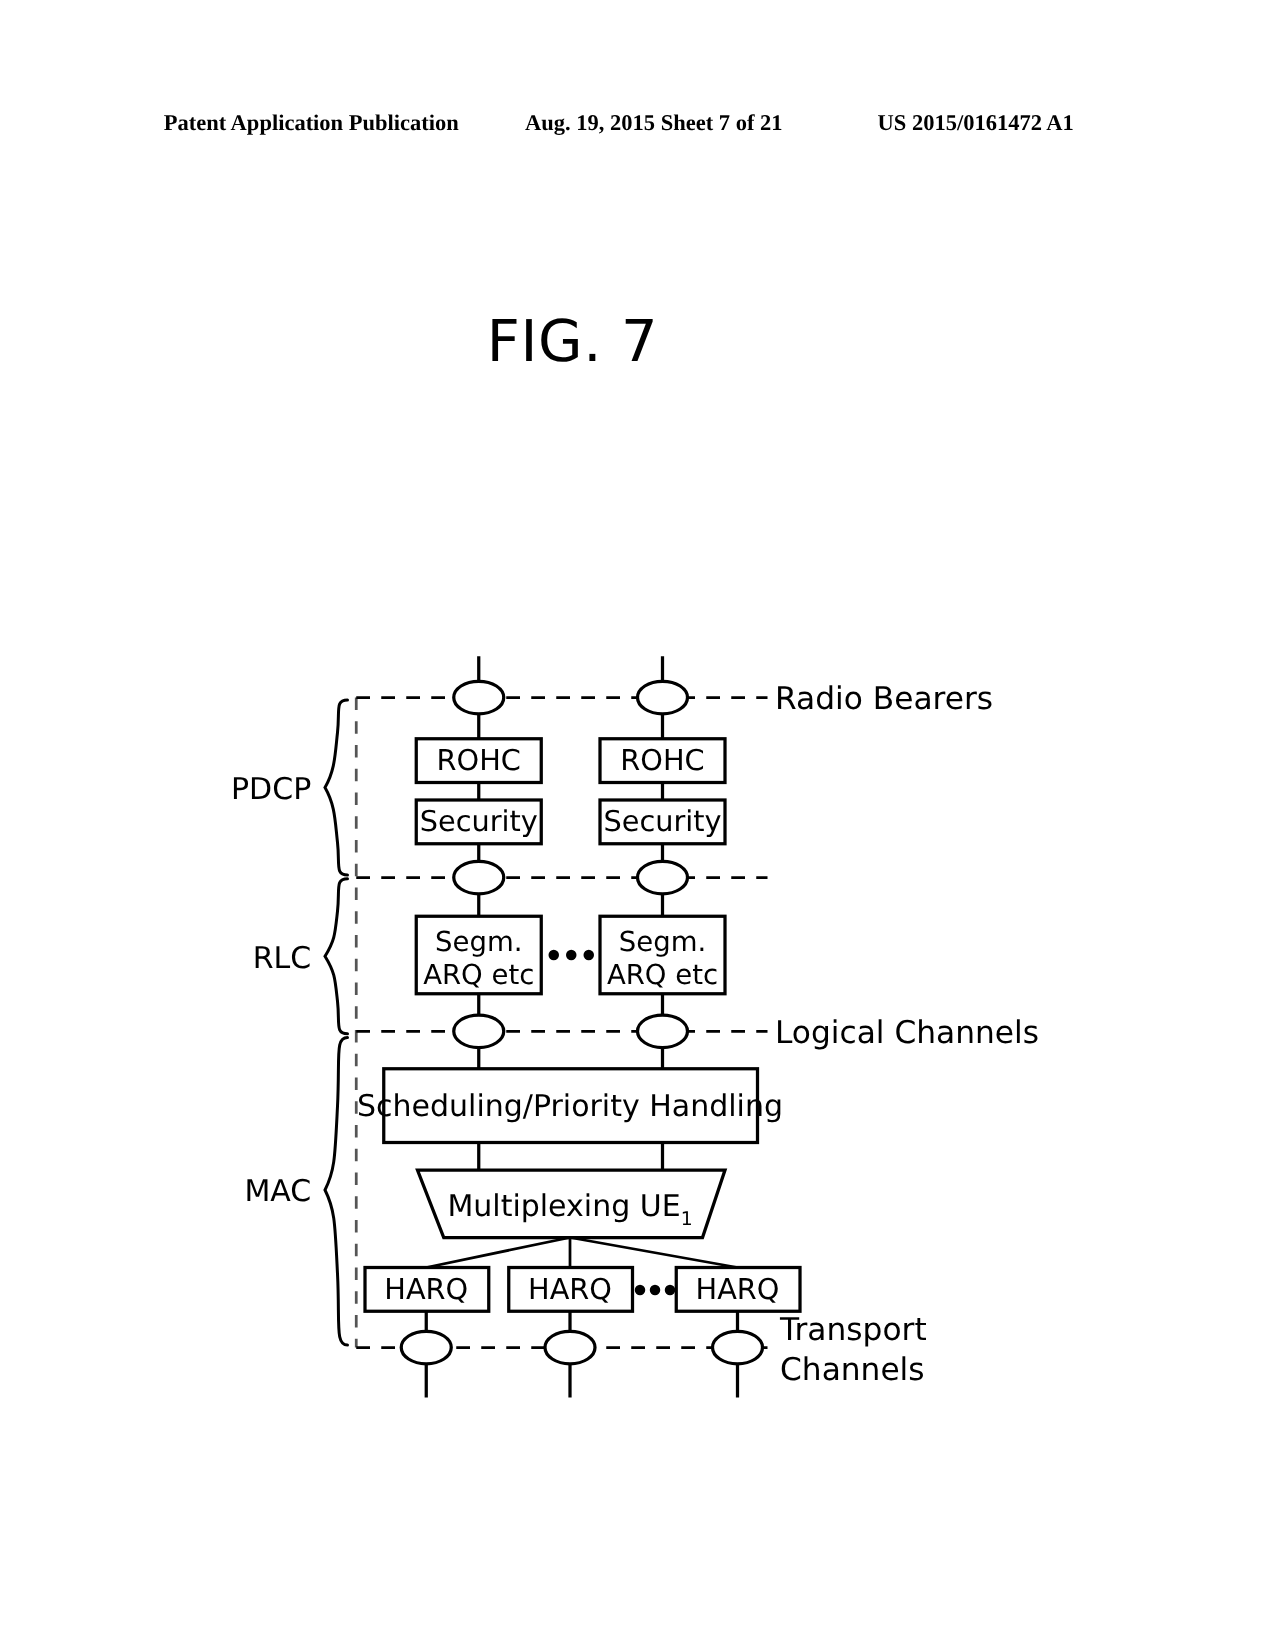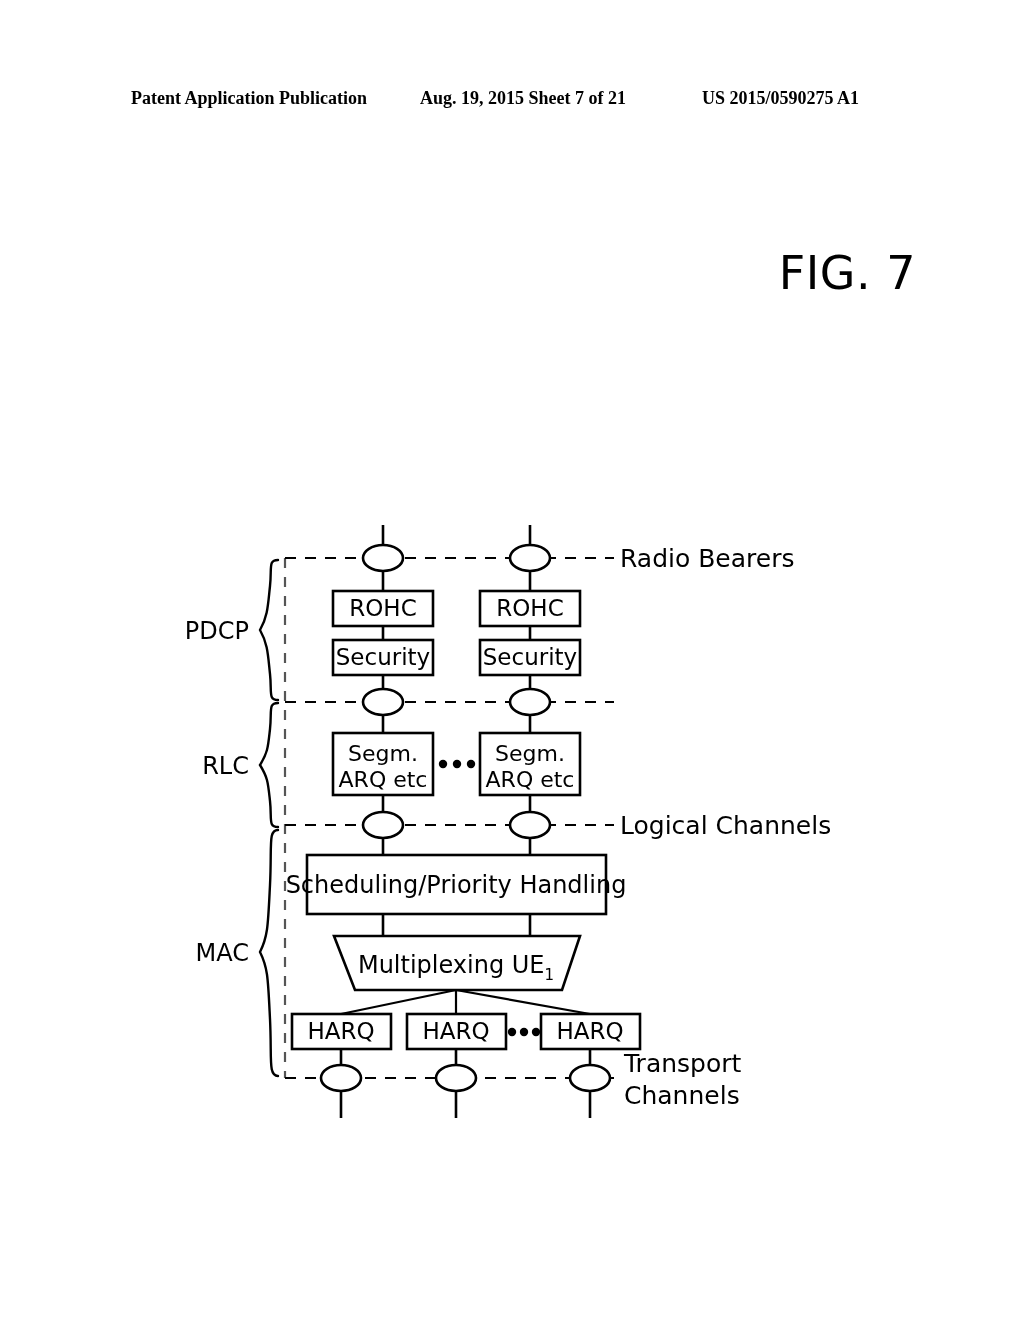--- a/index.html
+++ b/index.html
@@ -31,21 +31,21 @@
   .patent-header .hdr-pub  { position: absolute; left: 131px; top: 0; }
   .patent-header .hdr-date { position: absolute; left: 420px; top: 0; }
   .patent-header .hdr-num  { position: absolute; left: 702px; top: 0; }
 
   
   .fig-title {
     position: absolute;
     top: 246px;
     left: 0;
     width: 916px;
-    text-align: right;
+    text-align: center;
     font-family: "DejaVu Sans", sans-serif;
     font-weight: 400;
     font-size: 46px;
     letter-spacing: 0.5px;
   }
 
   
   .diagram {
     position: absolute;
     left: 0;
@@ -77,21 +77,21 @@
   .brace     { stroke: #000000; stroke-width: 2.4; fill: none;
                stroke-linecap: round; }
   .dot       { fill: #000000; }
 </style>
 </head>
 <body>
 
 <div class="patent-header">
   <span class="hdr-pub">Patent Application Publication</span>
   <span class="hdr-date">Aug. 19, 2015   Sheet 7 of 21</span>
-  <span class="hdr-num">US 2015/0590275 A1</span>
+  <span class="hdr-num">US 2015/0161472 A1</span>
 </div>
 
 <div class="fig-title">FIG. 7</div>
 
 <div class="diagram">
 <svg width="1024" height="1320" viewBox="0 0 1024 1320" xmlns="http://www.w3.org/2000/svg">
 
   <line class="dash-v" x1="285" y1="558" x2="285" y2="1078"></line>
 
   <path class="brace" d="M 278 560

